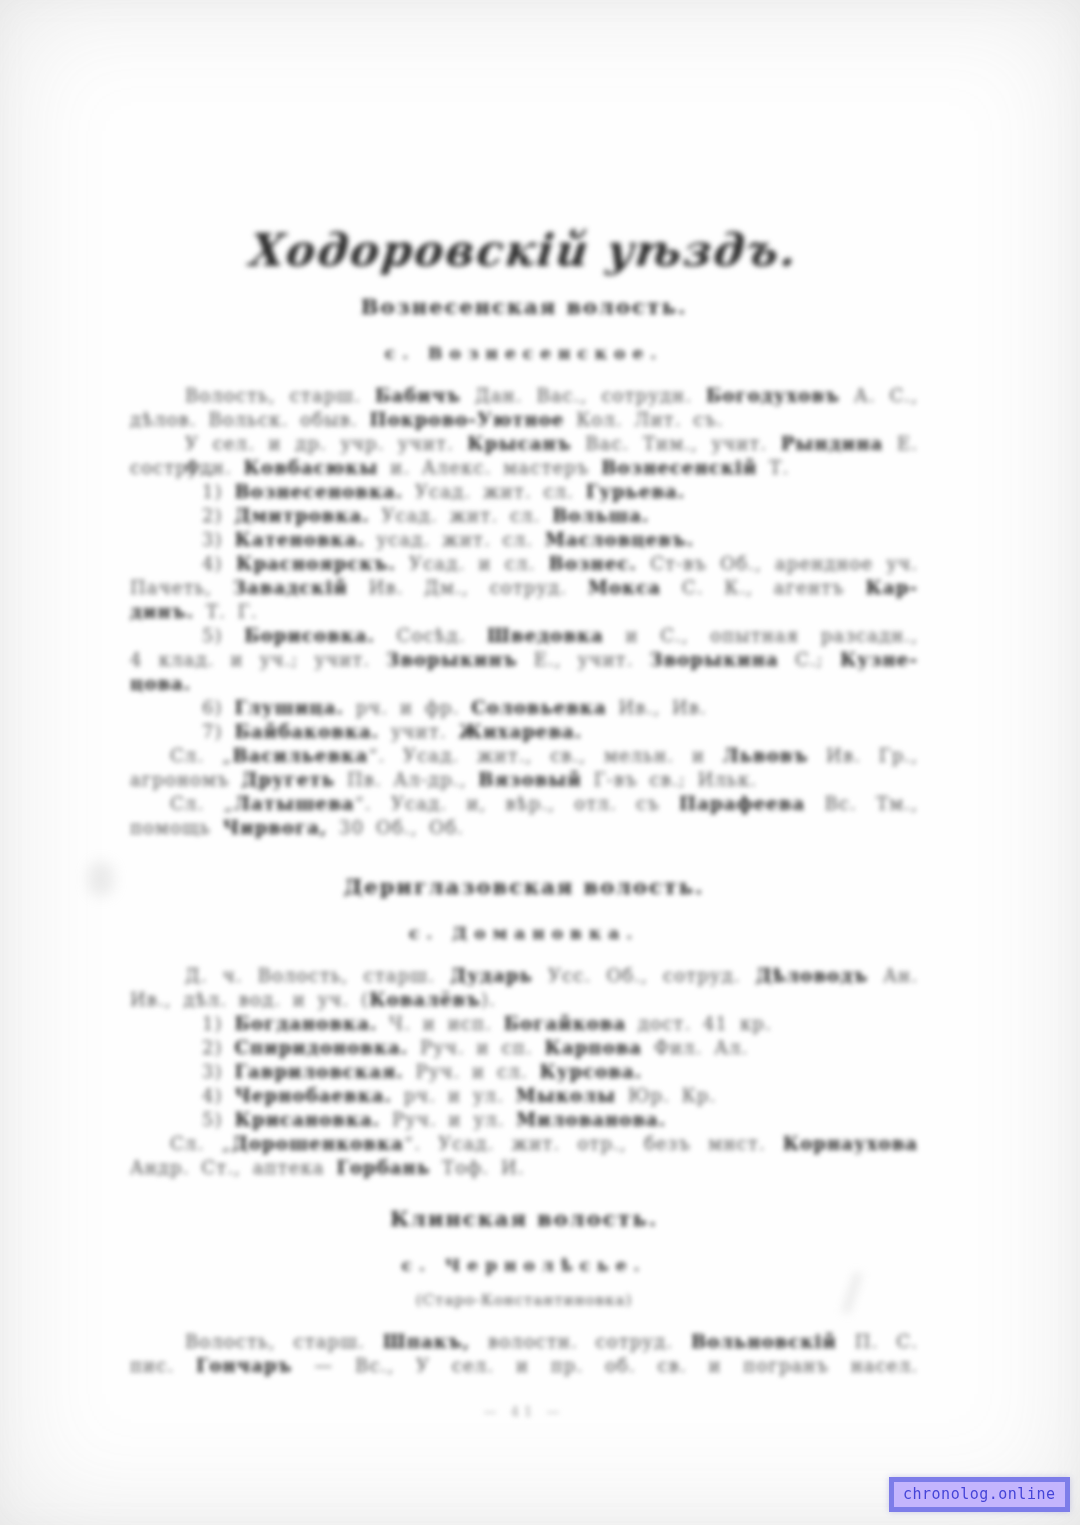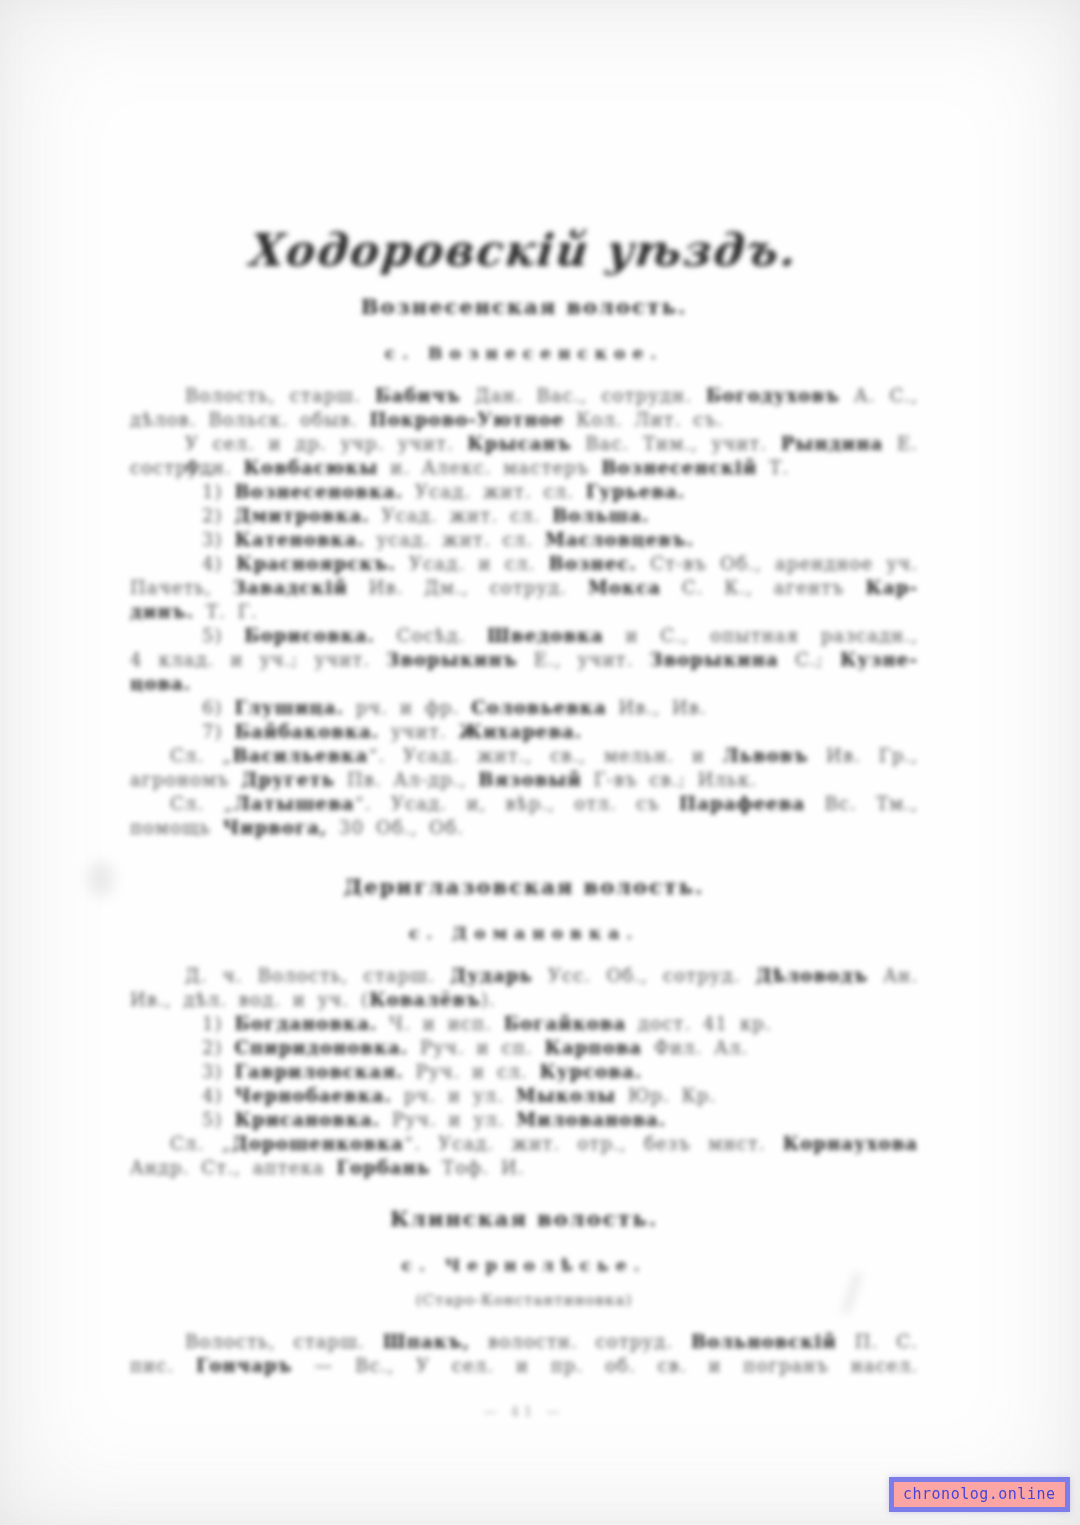--- a/index.html
+++ b/index.html
@@ -142,15 +142,15 @@
           </div>
         </div>
       </div>
     <div class="footer">— 41 —</div>
   </div>
 
   <div class="smudge-left"></div>
   <div class="smudge-right"></div>
 
   <div class="wm" style="background: rgb(125, 125, 233);">
-    <div class="wm-inner" style="background: #fca5a5; color: rgb(69, 69, 216);">chronolog.online</div>
+    <div class="wm-inner" style="background: #c4b5fd; color: rgb(69, 69, 216);">chronolog.online</div>
   </div>
 </div>
 
 </body></html>

